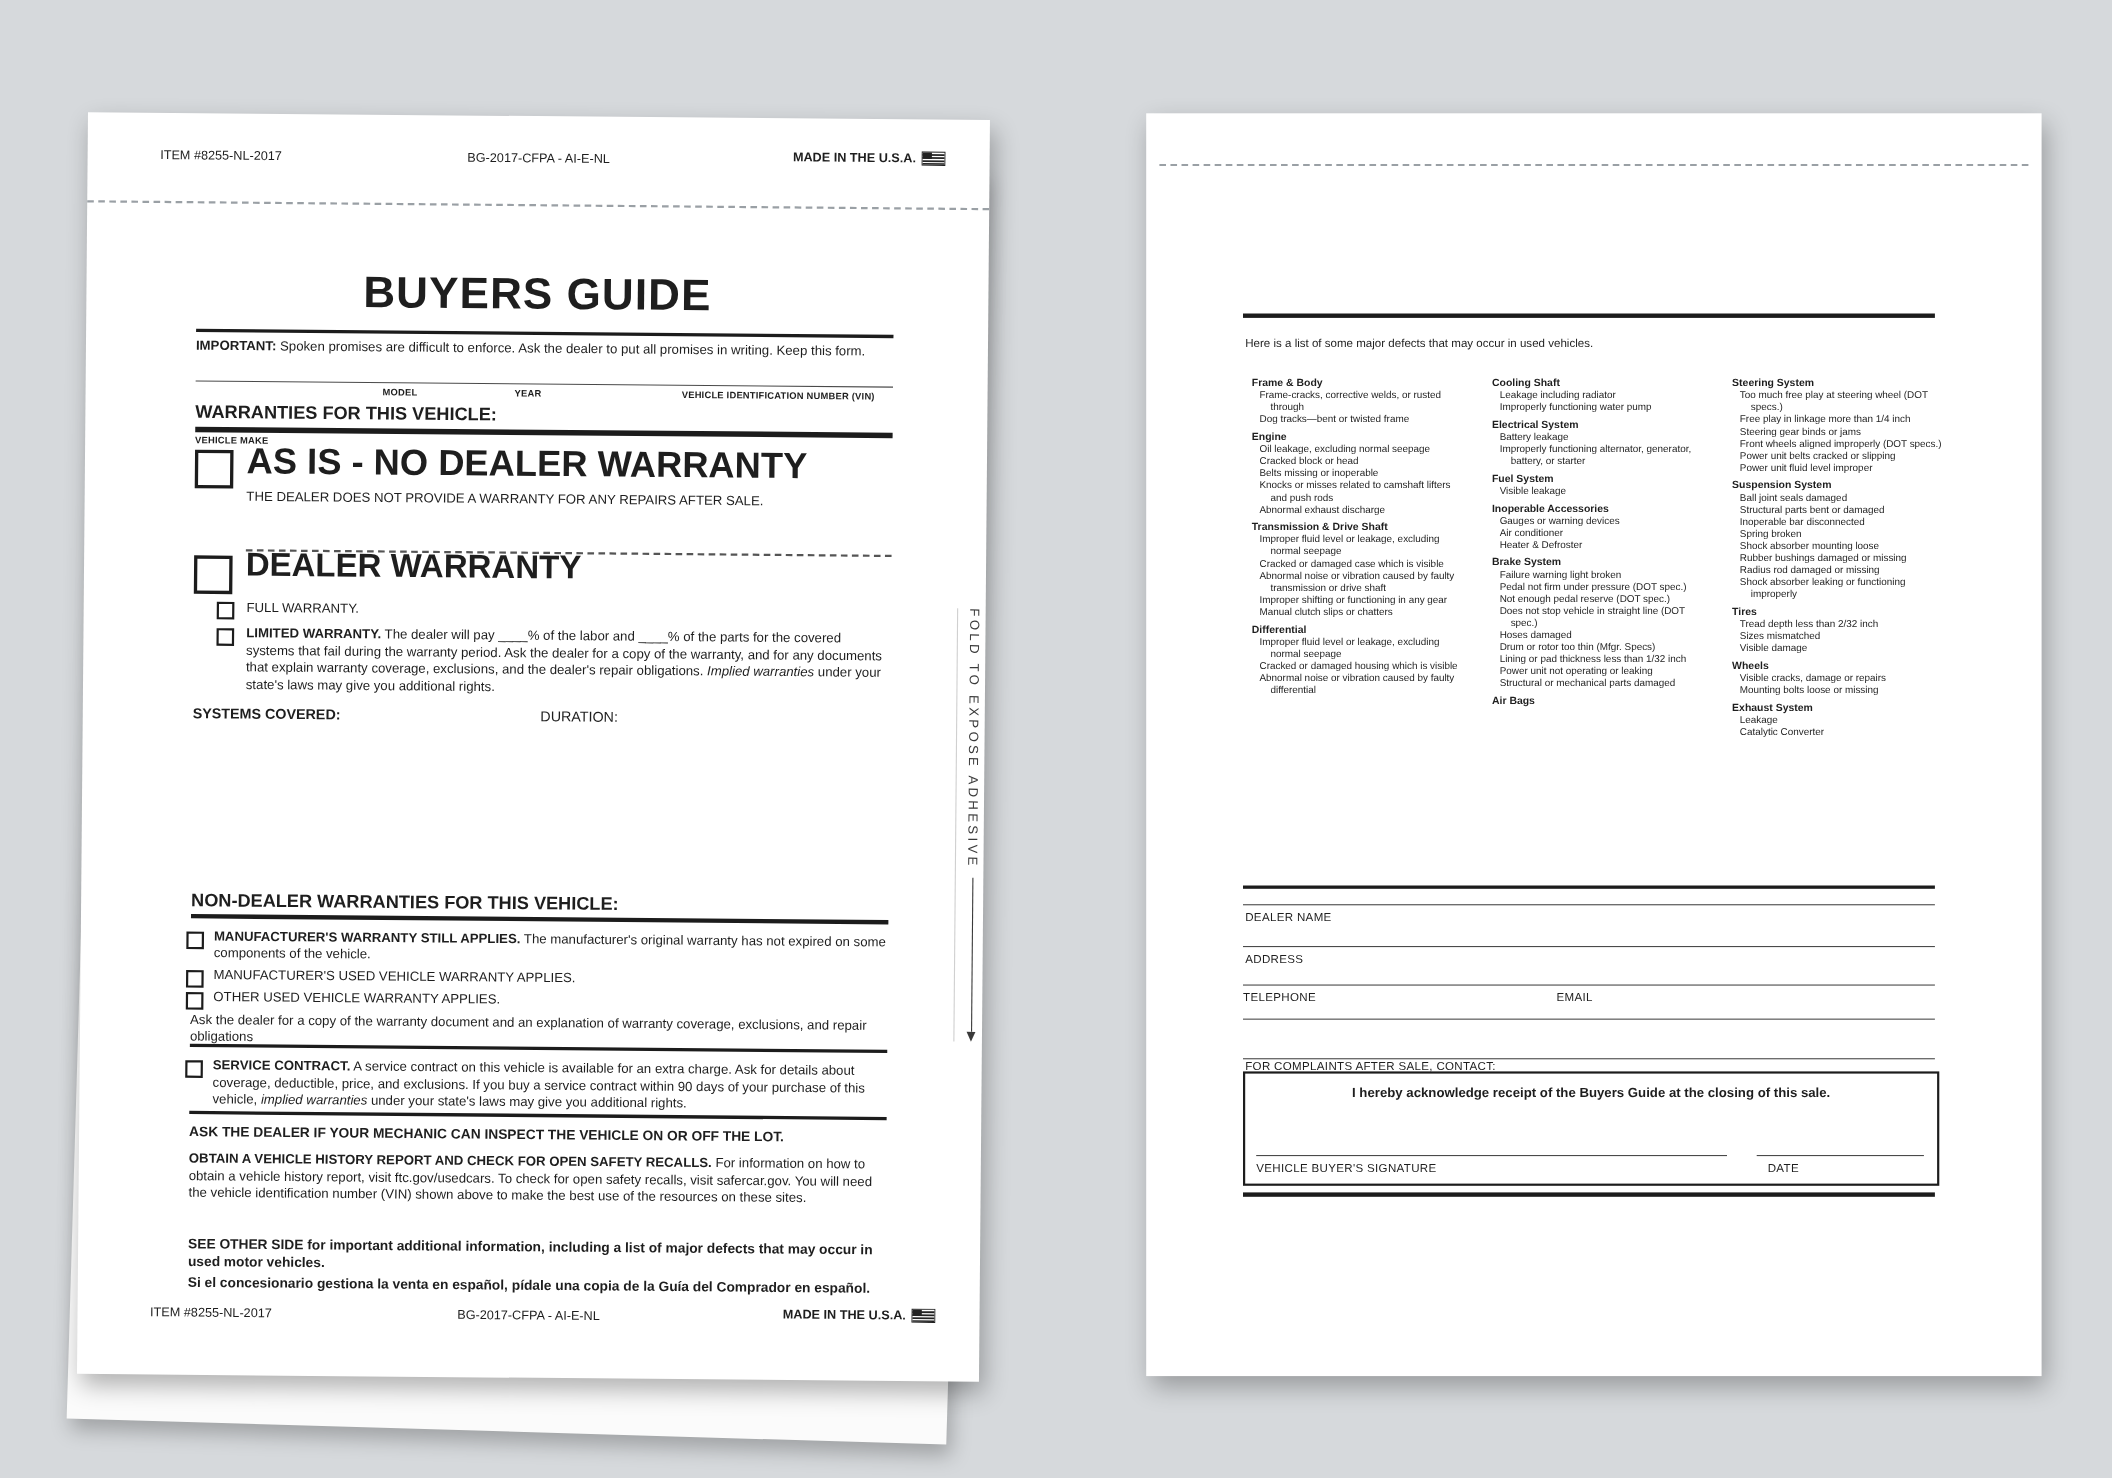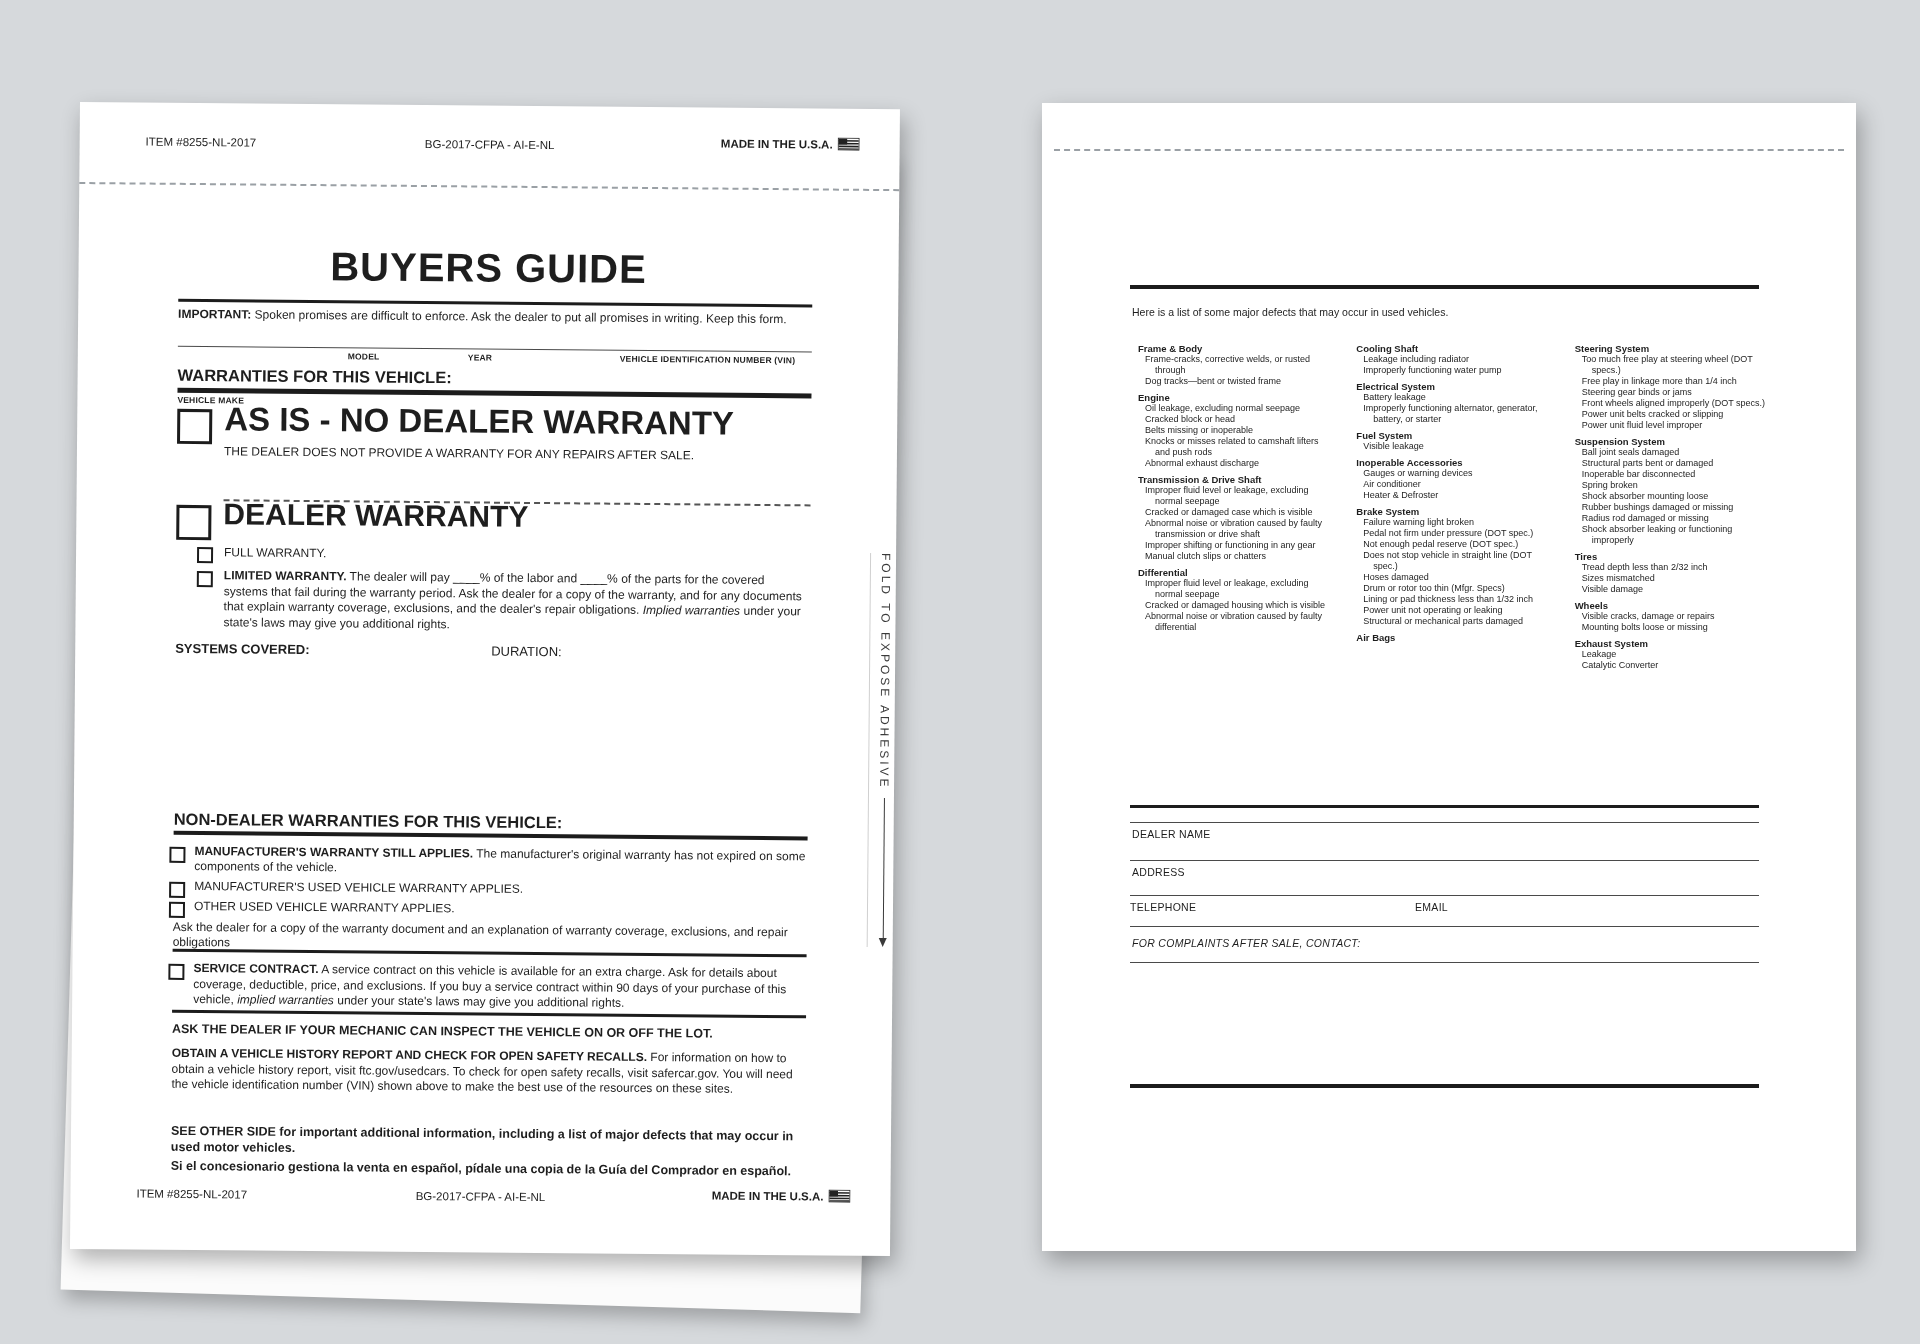--- a/index.html
+++ b/index.html
@@ -80,21 +80,21 @@
   #rp-intro{left:90px;top:203px;font-size:10.5px;}
   #defects{left:96px;top:240px;width:628px;display:flex;gap:27px;}
   .defcol{width:202px;font-size:9px;line-height:11px;}
   .defhead{font-weight:bold;font-size:9.5px;margin-top:5px;}
   .defcol .defhead:first-child{margin-top:0;}
   .defitem{padding-left:17px;text-indent:-10px;}
   #rp-rule-mid{left:88px;top:702px;width:629px;height:3px;}
   #rp-f1{left:88px;top:719px;width:629px;}  #rp-f1l{left:90px;top:725px;}
   #rp-f2{left:88px;top:757px;width:629px;}  #rp-f2l{left:90px;top:763px;}
   #rp-f3{left:88px;top:792px;width:629px;}  #rp-f3l{left:72px;top:798px;margin-left:16px;}  #rp-f3l2{left:373px;top:798px;}
-  #rp-f4{left:88px;top:823px;width:629px;}  #rp-f4l{left:90px;top:834px;font-style:italic;}
+  #rp-f4{left:88px;top:823px;width:629px;}  #rp-f4l{left:90px;top:861px;}
   #rp-f5{left:88px;top:859px;width:629px;}
   #rp-box{left:88px;top:871px;width:629px;height:100px;border:2px solid #1c1c1c;}
   #rp-ack{left:0;top:10px;width:100%;text-align:center;font-weight:bold;font-size:12px;}
   #rp-sigline{left:10px;top:74px;width:428px;}
   #rp-siglab{left:10px;top:80px;}
   #rp-dateline{left:465px;top:74px;width:152px;}
   #rp-datelab{left:475px;top:80px;}
   #rp-rule-bot{left:88px;top:981px;width:629px;height:4px;}
   #rp-imp{left:88px;top:994px;width:631px;font-size:12px;line-height:16px;}
 </style>
@@ -291,15 +291,22 @@
 
   <div class="thin" id="rp-f3"></div>
   <div class="abs flab" id="rp-f3l">TELEPHONE</div>
   <div class="abs flab" id="rp-f3l2">EMAIL</div>
 
   <div class="thin" id="rp-f4"></div>
   <div class="abs flab" id="rp-f4l">FOR COMPLAINTS AFTER SALE, CONTACT:</div>
 
   <div class="thin" id="rp-f5"></div>
 
+  <div class="abs" id="rp-box">
+    <div class="abs" id="rp-ack">I hereby acknowledge receipt of the Buyers Guide at the closing of this sale.</div>
+    <div class="thin" id="rp-sigline"></div>
+    <div class="abs flab" id="rp-siglab">VEHICLE BUYER'S SIGNATURE</div>
+    <div class="thin" id="rp-dateline"></div>
+    <div class="abs flab" id="rp-datelab">DATE</div>
+  </div>
 
   <div class="rule" id="rp-rule-bot"></div>
 </div>
 
 </body></html>

